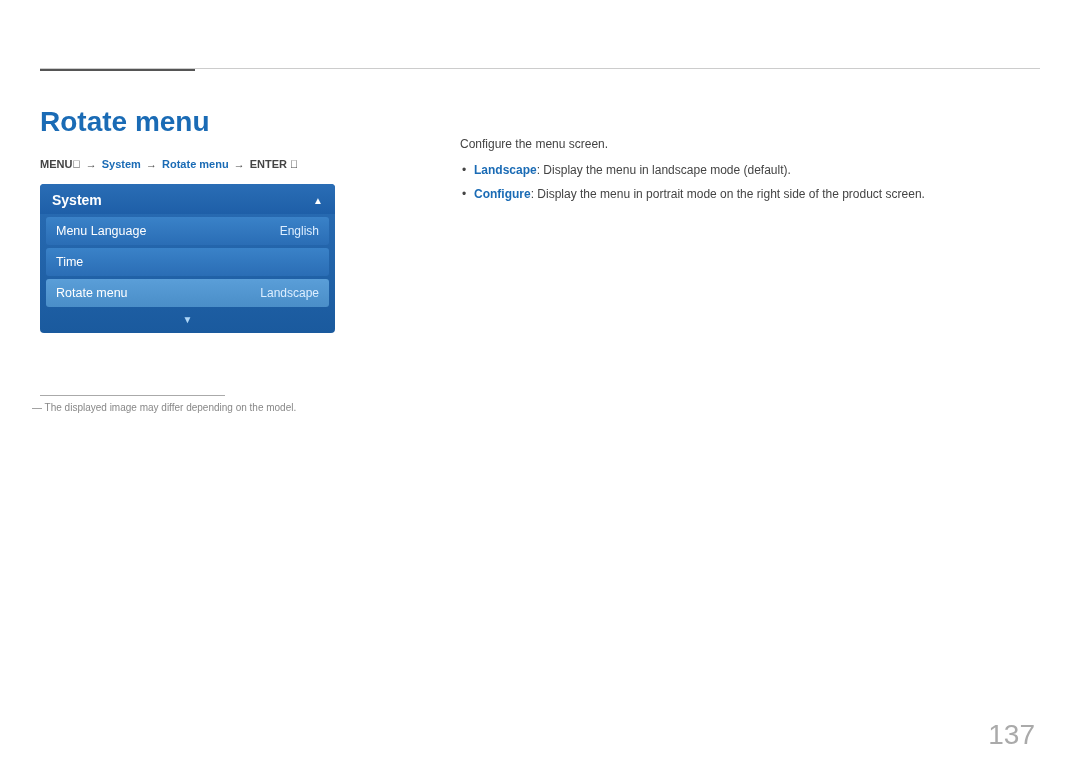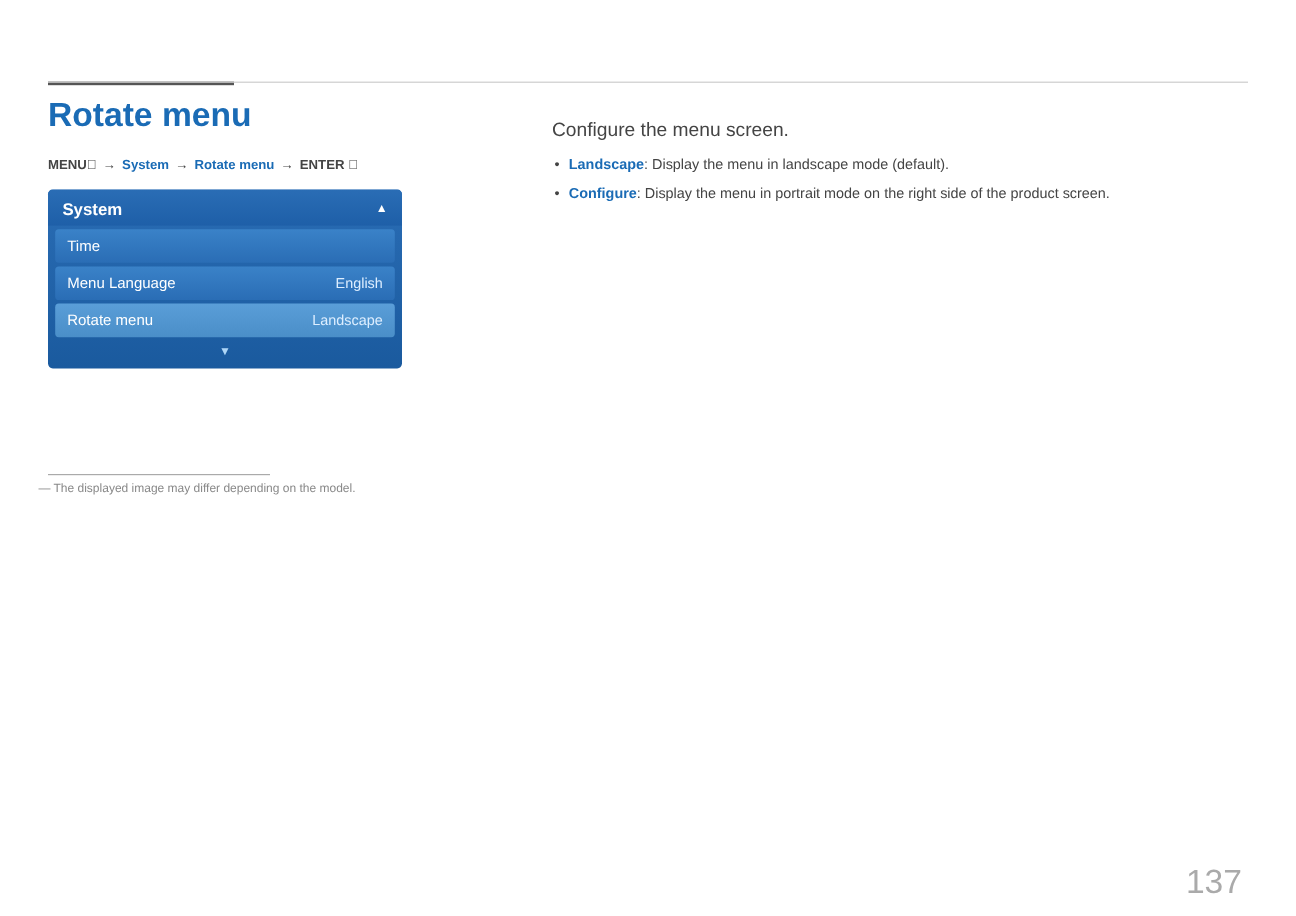--- a/index.html
+++ b/index.html
@@ -27,21 +27,21 @@
       top: 68px;
       left: 40px;
       width: 155px;
       height: 3px;
       background: #555555;
     }
 
     
     .left-col {
       position: absolute;
-      top: 70px;
+      top: 96px;
       left: 40px;
       width: 370px;
     }
 
     .page-title {
       font-size: 28px;
       font-weight: bold;
       color: #1a6bb5;
       margin-bottom: 20px;
       margin-top: 10px;
@@ -142,23 +142,24 @@
 
     
     .right-col {
       position: absolute;
       top: 100px;
       left: 460px;
       right: 40px;
     }
 
     .configure-text {
-      font-size: 16px;
+      font-size: 12px;
       color: #444;
       margin-bottom: 10px;
+      margin-top: 37px;
     }
 
     .bullet-list {
       list-style: none;
       margin-bottom: 16px;
     }
 
     .bullet-list li {
       font-size: 12px;
       color: #444;
@@ -224,25 +225,25 @@
     <span class="menu-bold">ENTER </span>
   </div>
 
   <div class="system-panel">
     <div class="system-panel-header">
       <span>System</span>
       <span class="up-arrow">▲</span>
     </div>
 
     <div class="menu-item">
-      <span>Time</span>
-    </div>
-    <div class="menu-item">
       <span>Menu Language</span>
       <span class="item-value">English</span>
+    </div>
+    <div class="menu-item">
+      <span>Time</span>
     </div>
     <div class="menu-item active">
       <span>Rotate menu</span>
       <span class="item-value">Landscape</span>
     </div>
 
     <div class="system-panel-footer">
       <span class="down-arrow">▼</span>
     </div>
   </div>

